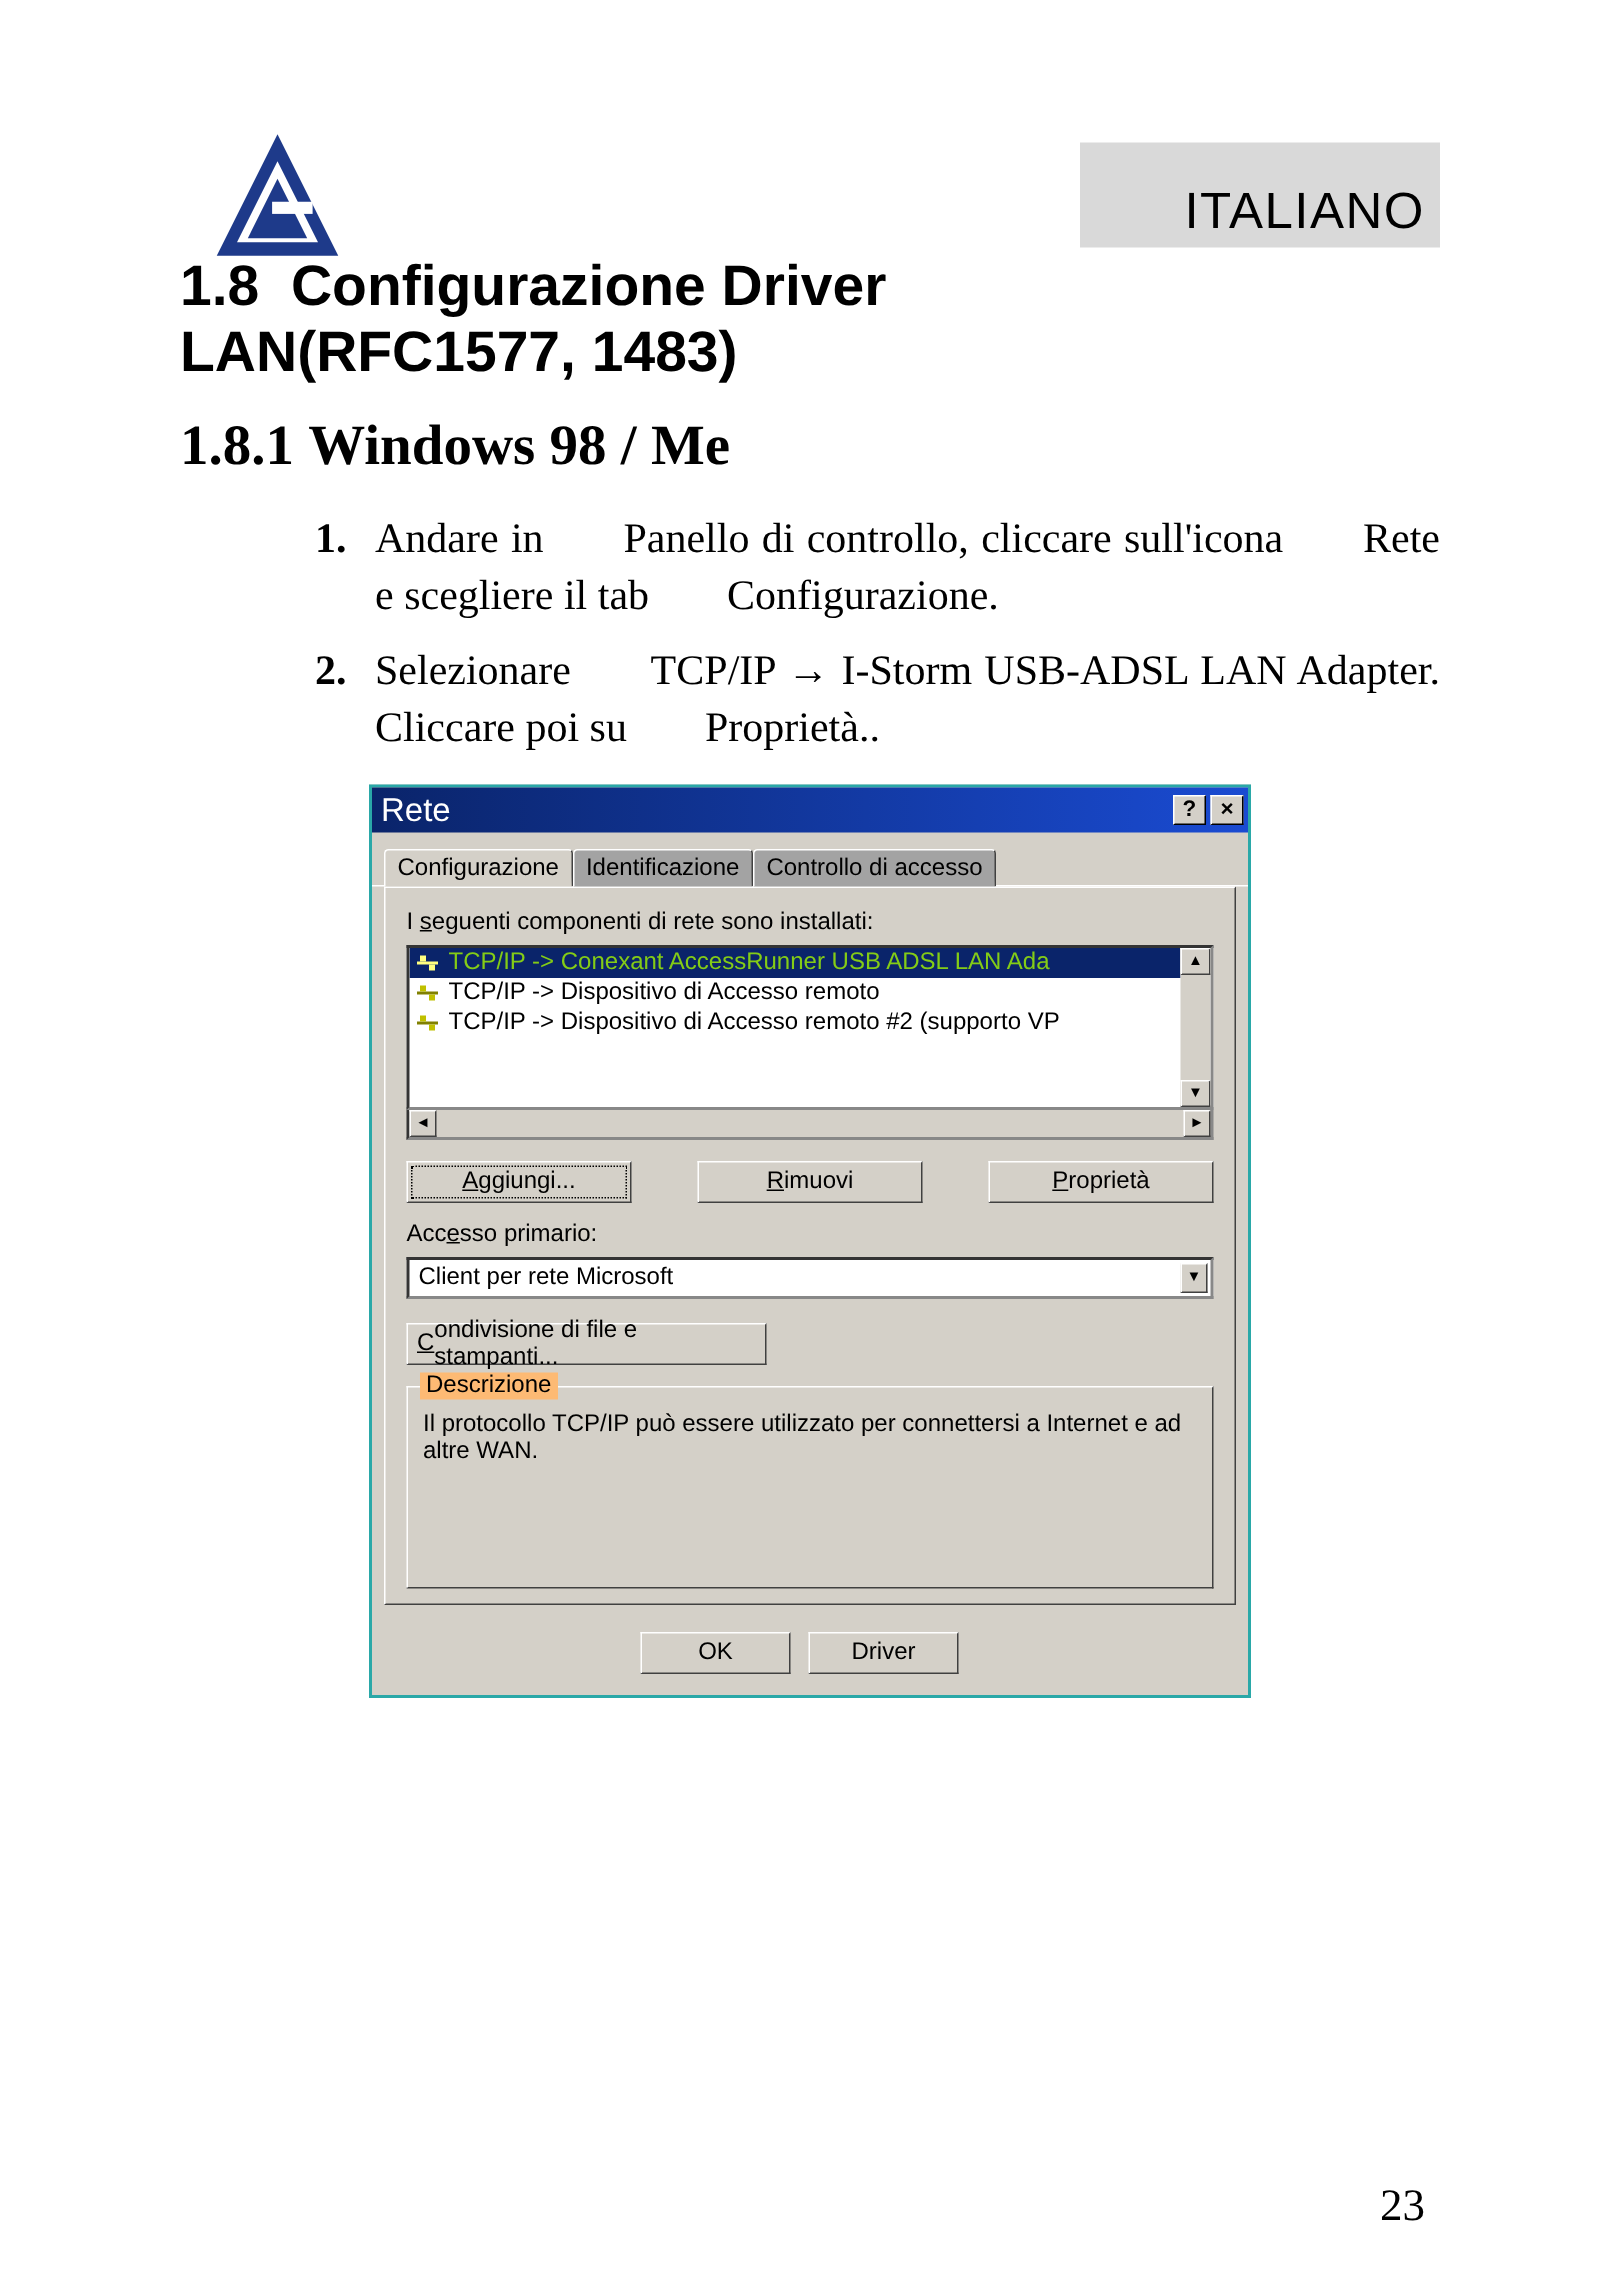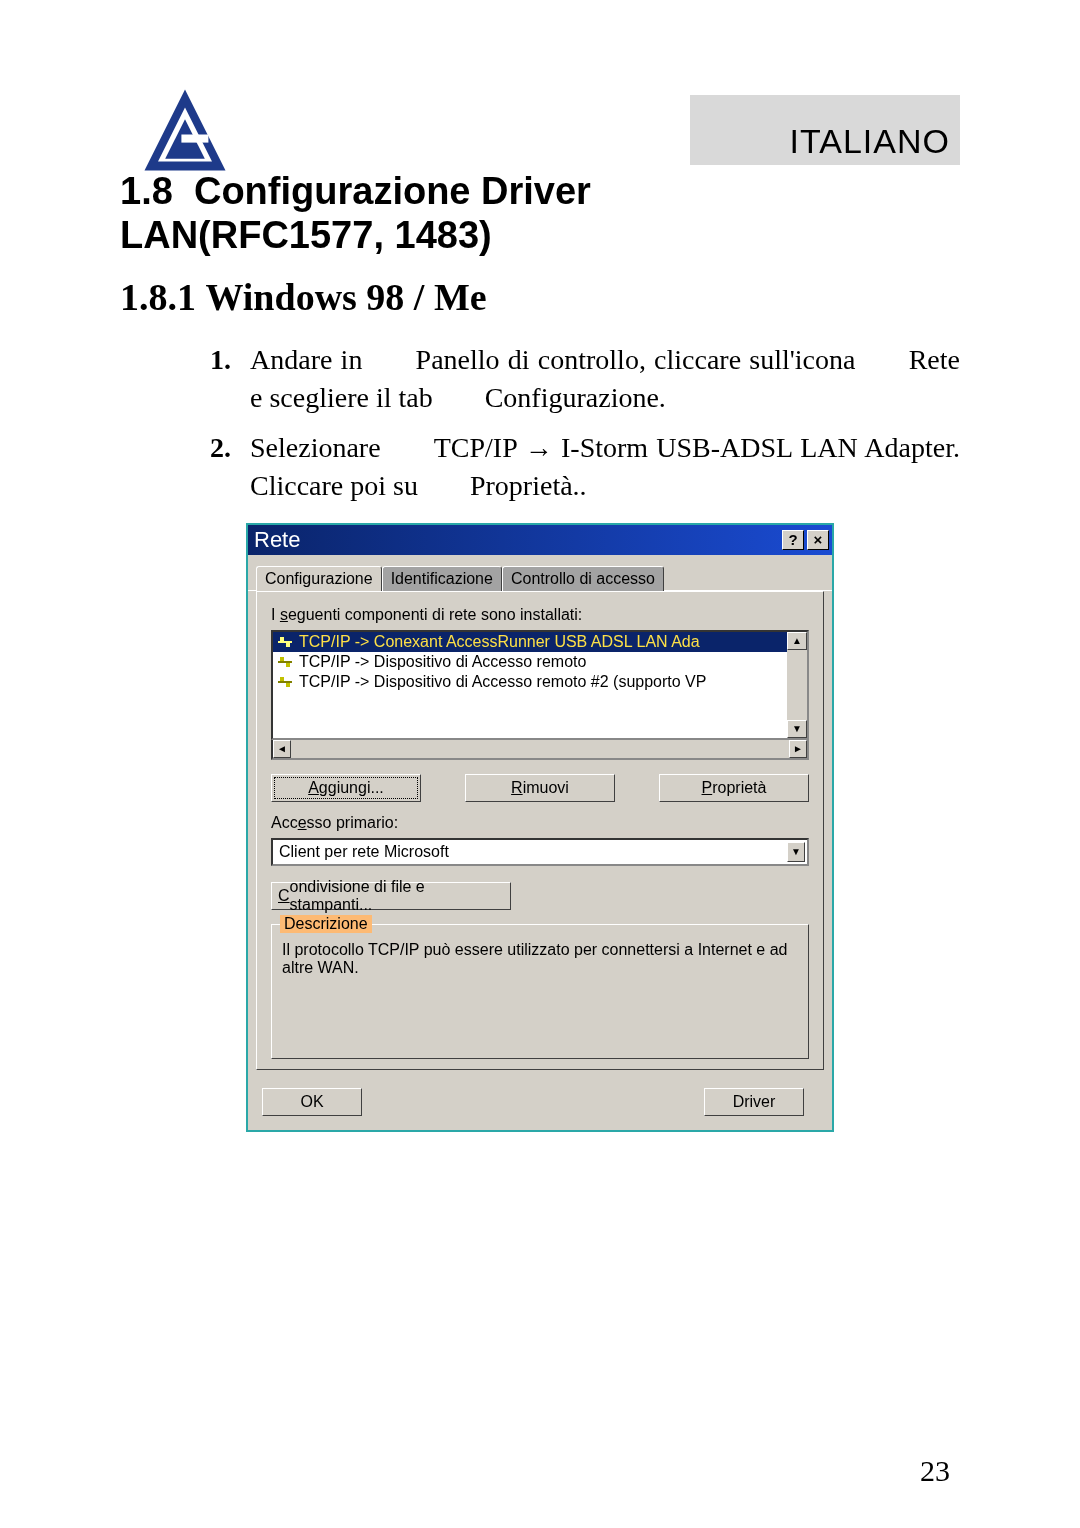--- a/index.html
+++ b/index.html
@@ -16,21 +16,21 @@
     position: absolute;
     top: 85px;
     left: 140px;
     width: 90px;
     height: 90px;
   }
   .lang-box {
     position: absolute;
     top: 95px;
     right: 120px;
-    width: 270px;
+    width: 240px;
     height: 70px;
     background: #d9d9d9;
     display: flex;
     align-items: flex-end;
     justify-content: flex-end;
     padding: 4px 10px 4px 2px;
     font-family: Arial, Helvetica, sans-serif;
     font-size: 34px;
     letter-spacing: 1px;
   }
@@ -125,21 +125,21 @@
     height: 110px;
     position: relative;
     overflow: hidden;
   }
   .listrow {
     display: flex; align-items: center; gap: 6px;
     padding: 1px 4px;
     font-size: 16px;
     white-space: nowrap;
   }
-  .listrow.sel { background: #0a246a; color: #fde047; }
+  .listrow.sel { background: #0a246a; color: #84cc16; }
   .proto-icon { width: 16px; height: 14px; flex-shrink:0; }
   .vscroll {
     position: absolute; right: 0; top: 0; bottom: 0; width: 20px;
     background: #d4d0c8;
     display: flex; flex-direction: column; justify-content: space-between;
   }
   .sbtn {
     height: 18px; background:#d4d0c8;
     border:1px solid #404040; border-top-color:#fff; border-left-color:#fff;
     display:flex; align-items:center; justify-content:center;
@@ -183,21 +183,21 @@
     padding: 16px 10px 10px 10px;
     position: relative;
     height: 135px;
     font-size:16px;
   }
   .groupbox .legend {
     position:absolute; top:-10px; left:8px;
     background:#fdba74; padding: 0 4px; font-size:16px;
   }
   .dlg-footer {
-    display:flex; justify-content:space-between; gap: 12px;
+    display:flex; justify-content:center; gap: 12px;
     padding: 10px 28px 14px 14px;
   }
   .footbtn {
     width: 100px; height: 28px;
     background:#d4d0c8;
     border:1px solid #404040; border-top-color:#fff; border-left-color:#fff;
     font-size:16px;display:flex;align-items:center;justify-content:center;
   }
   .page-number {
     position:absolute;

